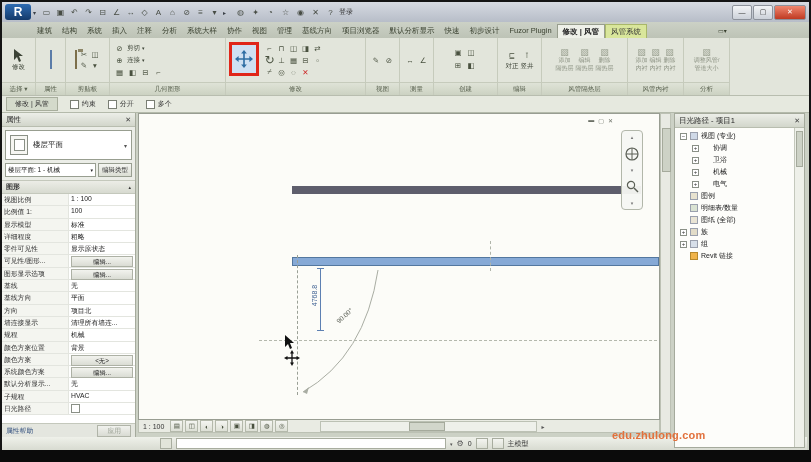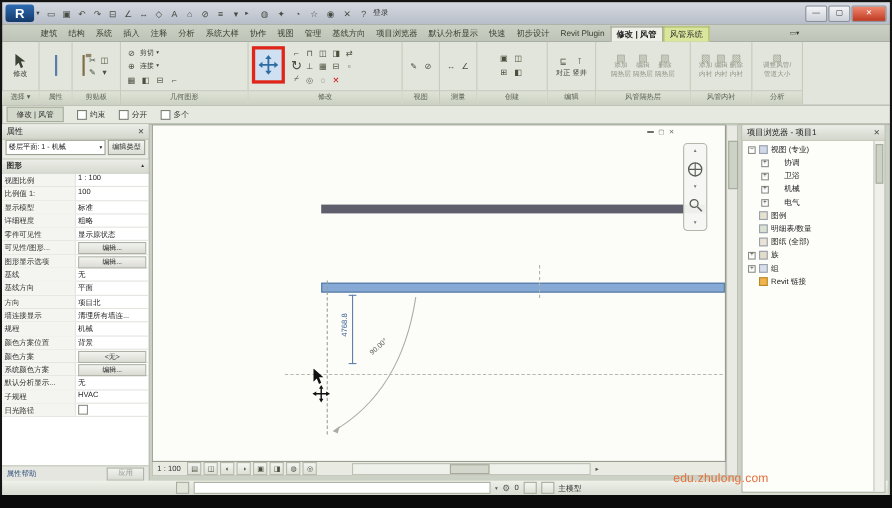--- a/index.html
+++ b/index.html
@@ -124,21 +124,21 @@
   .hthumb{position:absolute;left:88px;top:0;width:34px;height:7px;background:#d2d6cb;border:1px solid #a5aa9c}
   
   .statusbar{left:2px;top:437px;width:805px;height:13px;background:linear-gradient(#eff1ea,#d8dbd1);
              display:flex;align-items:center;gap:4px;padding-left:158px;box-sizing:border-box;font-size:7px;color:#333}
   .handchip{width:10px;height:9px;border:1px solid #a8ad9f;background:#e2e5da}
   .prompt{width:268px;height:9px;background:#fff;border:1px solid #a8ad9f}
   .sgear{font-size:8px;color:#555}
   .schip{width:10px;height:9px;border:1px solid #a8ad9f;background:linear-gradient(#f4f5f1,#dde0d6)}
   .funnels{position:absolute;right:52px;top:2px;display:flex;gap:3px;align-items:center}
   .funnels span{font-size:7px}
-  .watermark{left:612px;top:429px;font-size:11px;font-weight:normal;color:#e2713c;z-index:6;letter-spacing:.2px}
+  .watermark{left:612px;top:429px;font-size:11px;font-weight:bold;color:#e2713c;z-index:6;letter-spacing:.2px}
   
   .browser{left:674px;top:113px;width:131px;height:335px;background:#fdfdfa;border:1px solid #a5aa9c;
            box-sizing:border-box;display:flex;flex-direction:column}
   .pb-body{flex:1;display:flex;overflow:hidden}
   .pb-tree{flex:1;padding-top:2px;font-size:7px;color:#222}
   .titem{display:flex;align-items:center;height:12px;gap:3px;padding-left:5px;white-space:nowrap}
   .titem.ind1{padding-left:17px}
   .texp{width:7px;height:7px;flex:none;border:1px solid #8a9086;background:#fff;font-size:6px;line-height:5px;
         text-align:center;color:#333;box-sizing:border-box}
   .texp:empty{border:none;background:transparent}
@@ -236,21 +236,21 @@
   <span class="tab tab-normal">基线方向</span>
 
   <span class="tab tab-normal">项目浏览器</span>
 
   <span class="tab tab-normal">默认分析显示</span>
 
   <span class="tab tab-normal">快速</span>
 
   <span class="tab tab-normal">初步设计</span>
 
-  <span class="tab tab-normal">Revit Plugin</span>
+  <span class="tab tab-normal">Fuzor Plugin</span>
 
   <span class="tab tab-active">修改 | 风管</span>
 
   <span class="tab tab-green">风管系统</span>
 </div>
   <span class="abs tabcaret" style="left:712px;top:24px">▭▾</span>
 
   <div class="abs ribbon">
 
     <div class="rpanel" style="width:34px">
@@ -458,20 +458,25 @@
   <span class="cb">多个</span>
 </span>
   </div>
 
   <div class="abs workbg"></div>
 
   <div class="abs palette">
     <div class="pal-head">
       <span>属性</span>
       <span class="xbtn">✕</span>
+    </div>
+    <div class="pal-type">
+      <span class="famicon"></span>
+      <span>楼层平面</span>
+      <span class="selcaret">▾</span>
     </div>
     <div class="pal-inst">
       <span class="instsel">
         <span>楼层平面: 1 - 机械</span>
         <span style="font-size:5px">▾</span>
       </span>
       <span class="edittype">编辑类型</span>
     </div>
     <div class="pal-group">
       <span>图形</span>
@@ -667,21 +672,21 @@
   <span style="color:#6a6f60">▼</span>
 
   <span style="color:#6a6f60">▼</span>
 </span>
   </div>
 
   <div class="abs watermark">edu.zhulong.com</div>
 
   <div class="abs browser">
     <div class="pal-head">
-      <span>项目浏览器 - 项目1</span>
+      <span>日光路径 - 项目1</span>
       <span class="xbtn">✕</span>
     </div>
     <div class="pb-body">
       <div class="pb-tree">
   <div class="titem ind0">
     <span class="texp">−</span>
     <span class="ticon views"></span>
     <span class="tlabel">视图 (专业)</span>
   </div>
 

